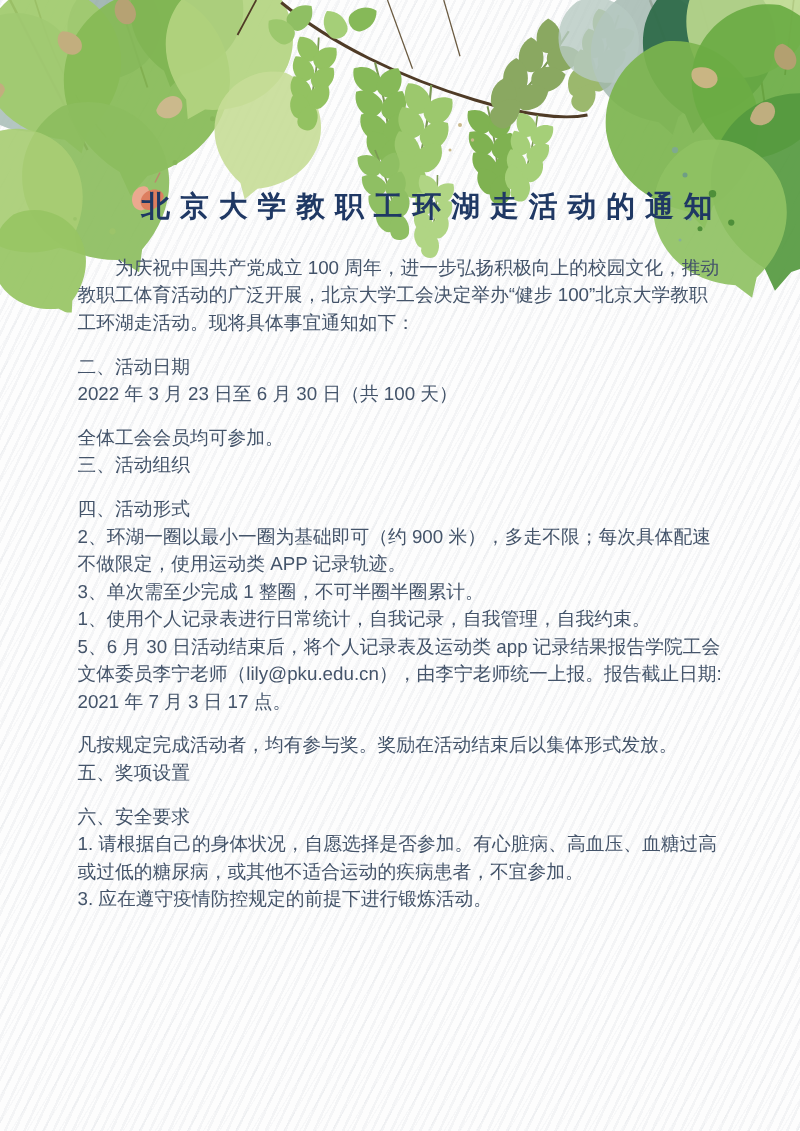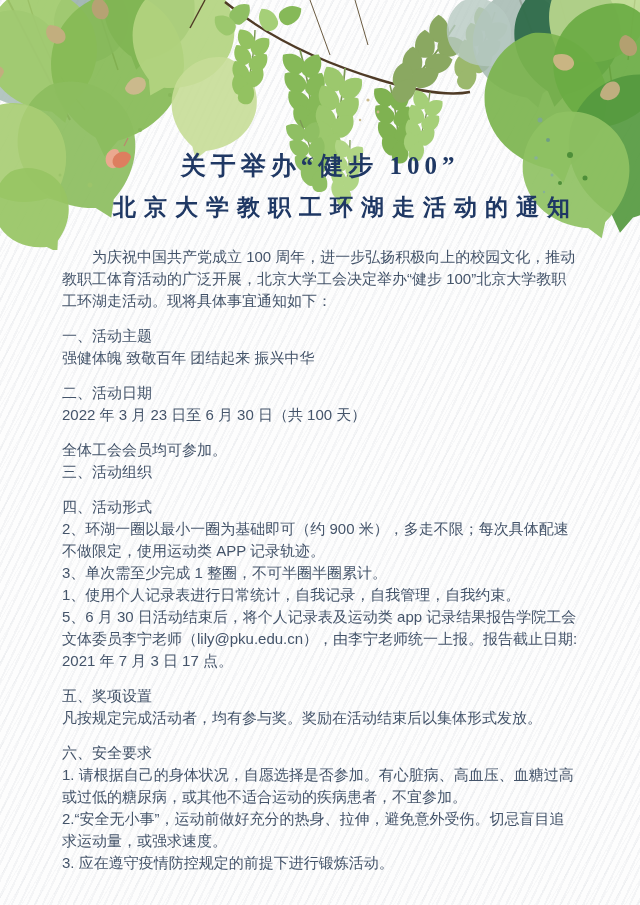--- a/index.html
+++ b/index.html
@@ -161,55 +161,49 @@
       <use href="#sam" transform="translate(626,35) rotate(60)" fill="#b3a070"></use>
       <circle cx="540" cy="120" r="2.5" fill="#7fa98f"></circle>
       <circle cx="548" cy="140" r="2" fill="#6f9e85"></circle>
       <circle cx="536" cy="158" r="1.8" fill="#87b098"></circle>
       <circle cx="552" cy="175" r="1.5" fill="#87b098"></circle>
       <circle cx="544" cy="192" r="1.2" fill="#87b098"></circle>
     </g>
   </svg>
 
   <div class="content">
-    <h1 class="title title-l1">关于举办“健步 100”</h1>
     <h1 class="title title-l2">北京大学教职工环湖走活动的通知</h1>
 
     <div class="bodytext">
       <p class="intro">为庆祝中国共产党成立 100 周年，进一步弘扬积极向上的校园文化，推动教职工体育活动的广泛开展，北京大学工会决定举办“健步 100”北京大学教职工环湖走活动。现将具体事宜通知如下：</p>
 
-      <div class="section">
-        <p>一、活动主题</p>
-        <p>强健体魄 致敬百年 团结起来 振兴中华</p>
-      </div>
 
       <div class="section">
         <p>二、活动日期</p>
         <p>2022 年 3 月 23 日至 6 月 30 日（共 100 天）</p>
       </div>
 
       <div class="section">
         <p>全体工会会员均可参加。</p>
         <p>三、活动组织</p>
       </div>
 
       <div class="section">
         <p>四、活动形式</p>
         <p>2、环湖一圈以最小一圈为基础即可（约 900 米），多走不限；每次具体配速不做限定，使用运动类 APP 记录轨迹。</p>
         <p>3、单次需至少完成 1 整圈，不可半圈半圈累计。</p>
         <p>1、使用个人记录表进行日常统计，自我记录，自我管理，自我约束。</p>
         <p>5、6 月 30 日活动结束后，将个人记录表及运动类 app 记录结果报告学院工会文体委员李宁老师（lily@pku.edu.cn），由李宁老师统一上报。报告截止日期: 2021 年 7 月 3 日 17 点。</p>
       </div>
 
       <div class="section">
+        <p>凡按规定完成活动者，均有参与奖。奖励在活动结束后以集体形式发放。</p>
         <p>五、奖项设置</p>
-        <p>凡按规定完成活动者，均有参与奖。奖励在活动结束后以集体形式发放。</p>
       </div>
 
       <div class="section">
         <p>六、安全要求</p>
         <p>1. 请根据自己的身体状况，自愿选择是否参加。有心脏病、高血压、血糖过高或过低的糖尿病，或其他不适合运动的疾病患者，不宜参加。</p>
-        <p>2.“安全无小事”，运动前做好充分的热身、拉伸，避免意外受伤。切忌盲目追求运动量，或强求速度。</p>
         <p>3. 应在遵守疫情防控规定的前提下进行锻炼活动。</p>
       </div>
     </div>
   </div>
 </div>
 
 </body></html>

